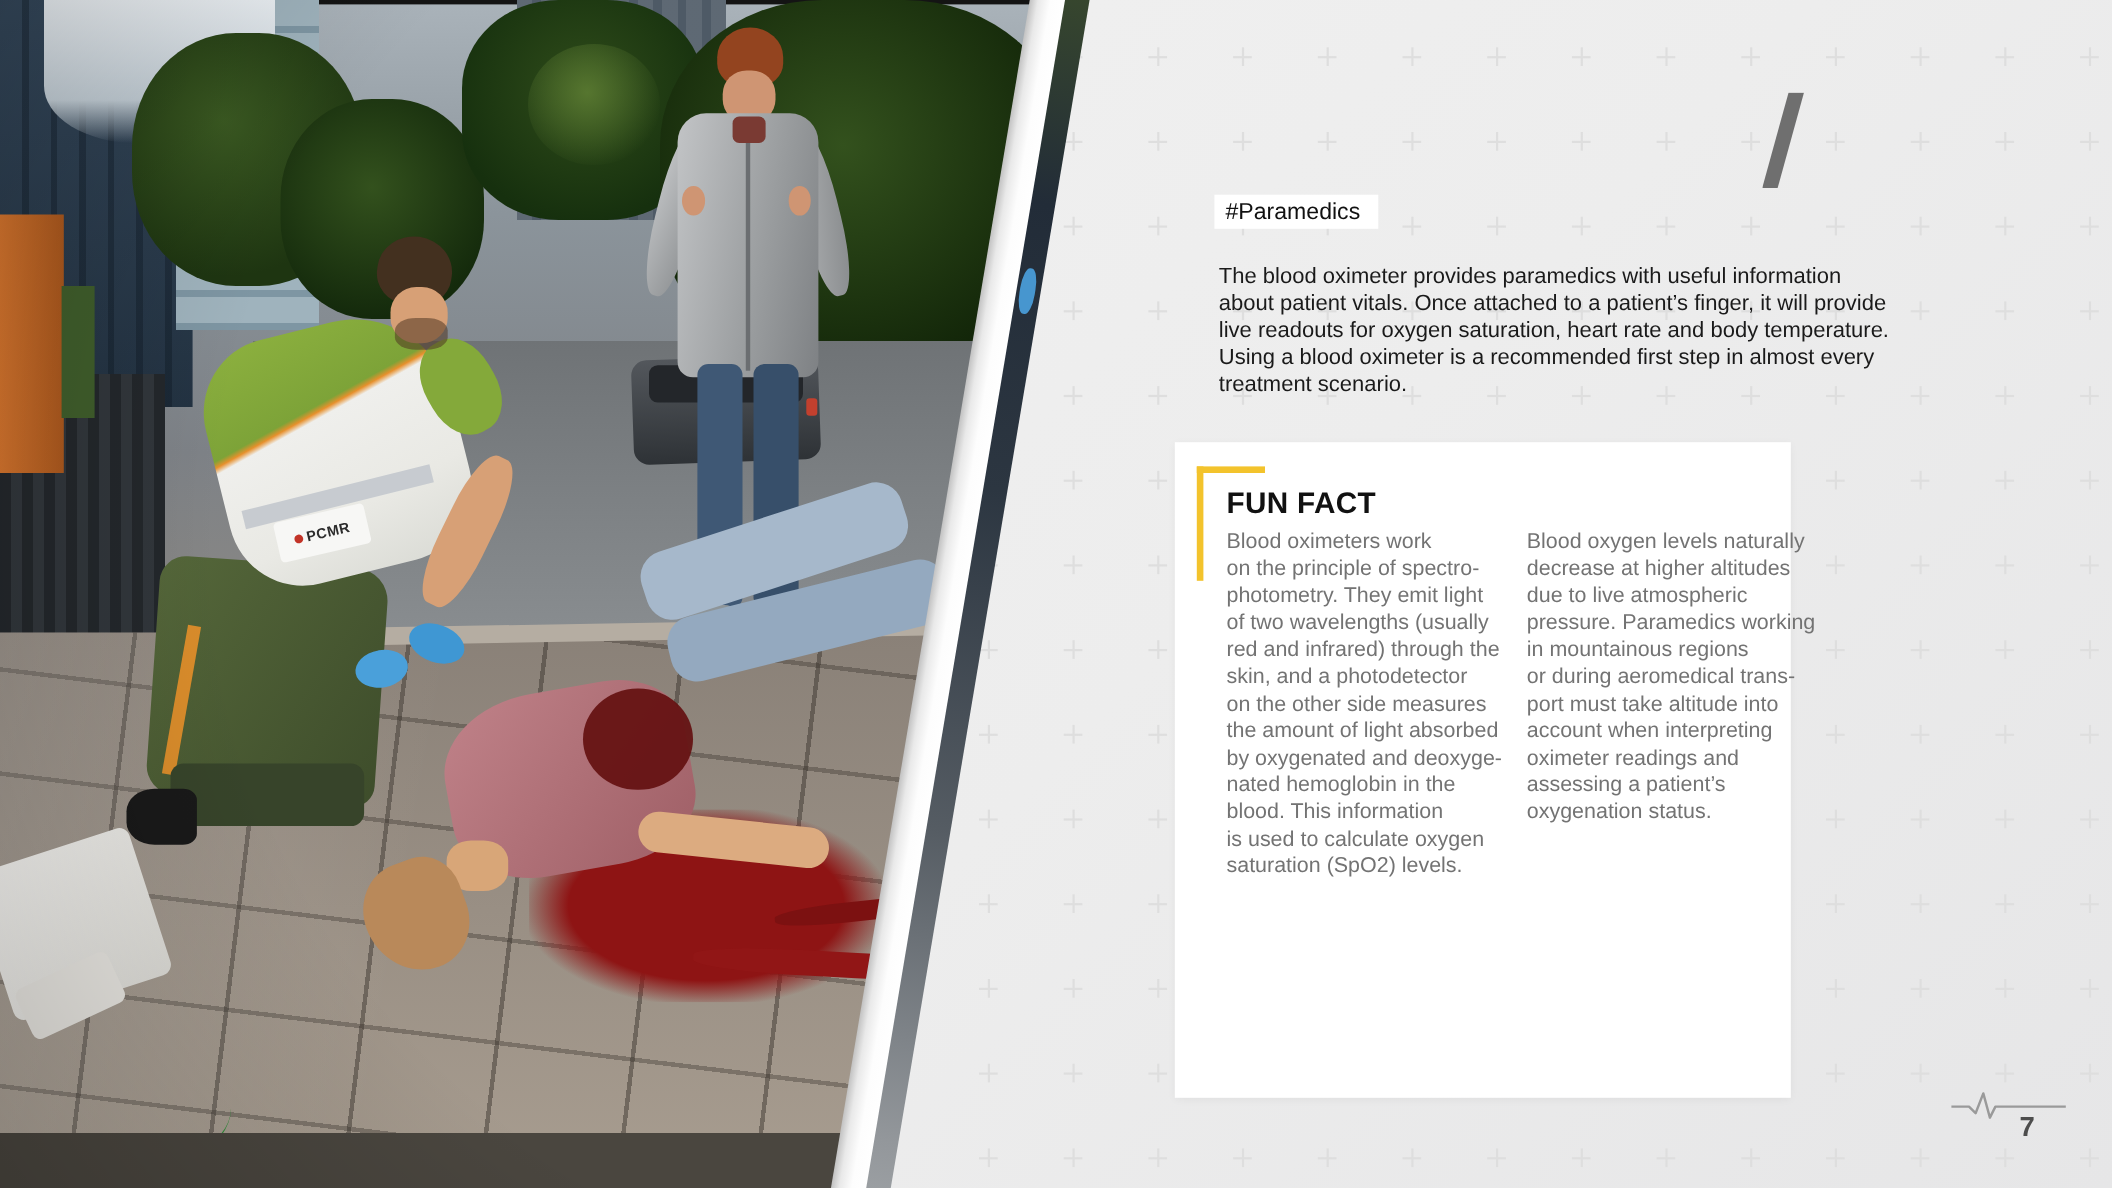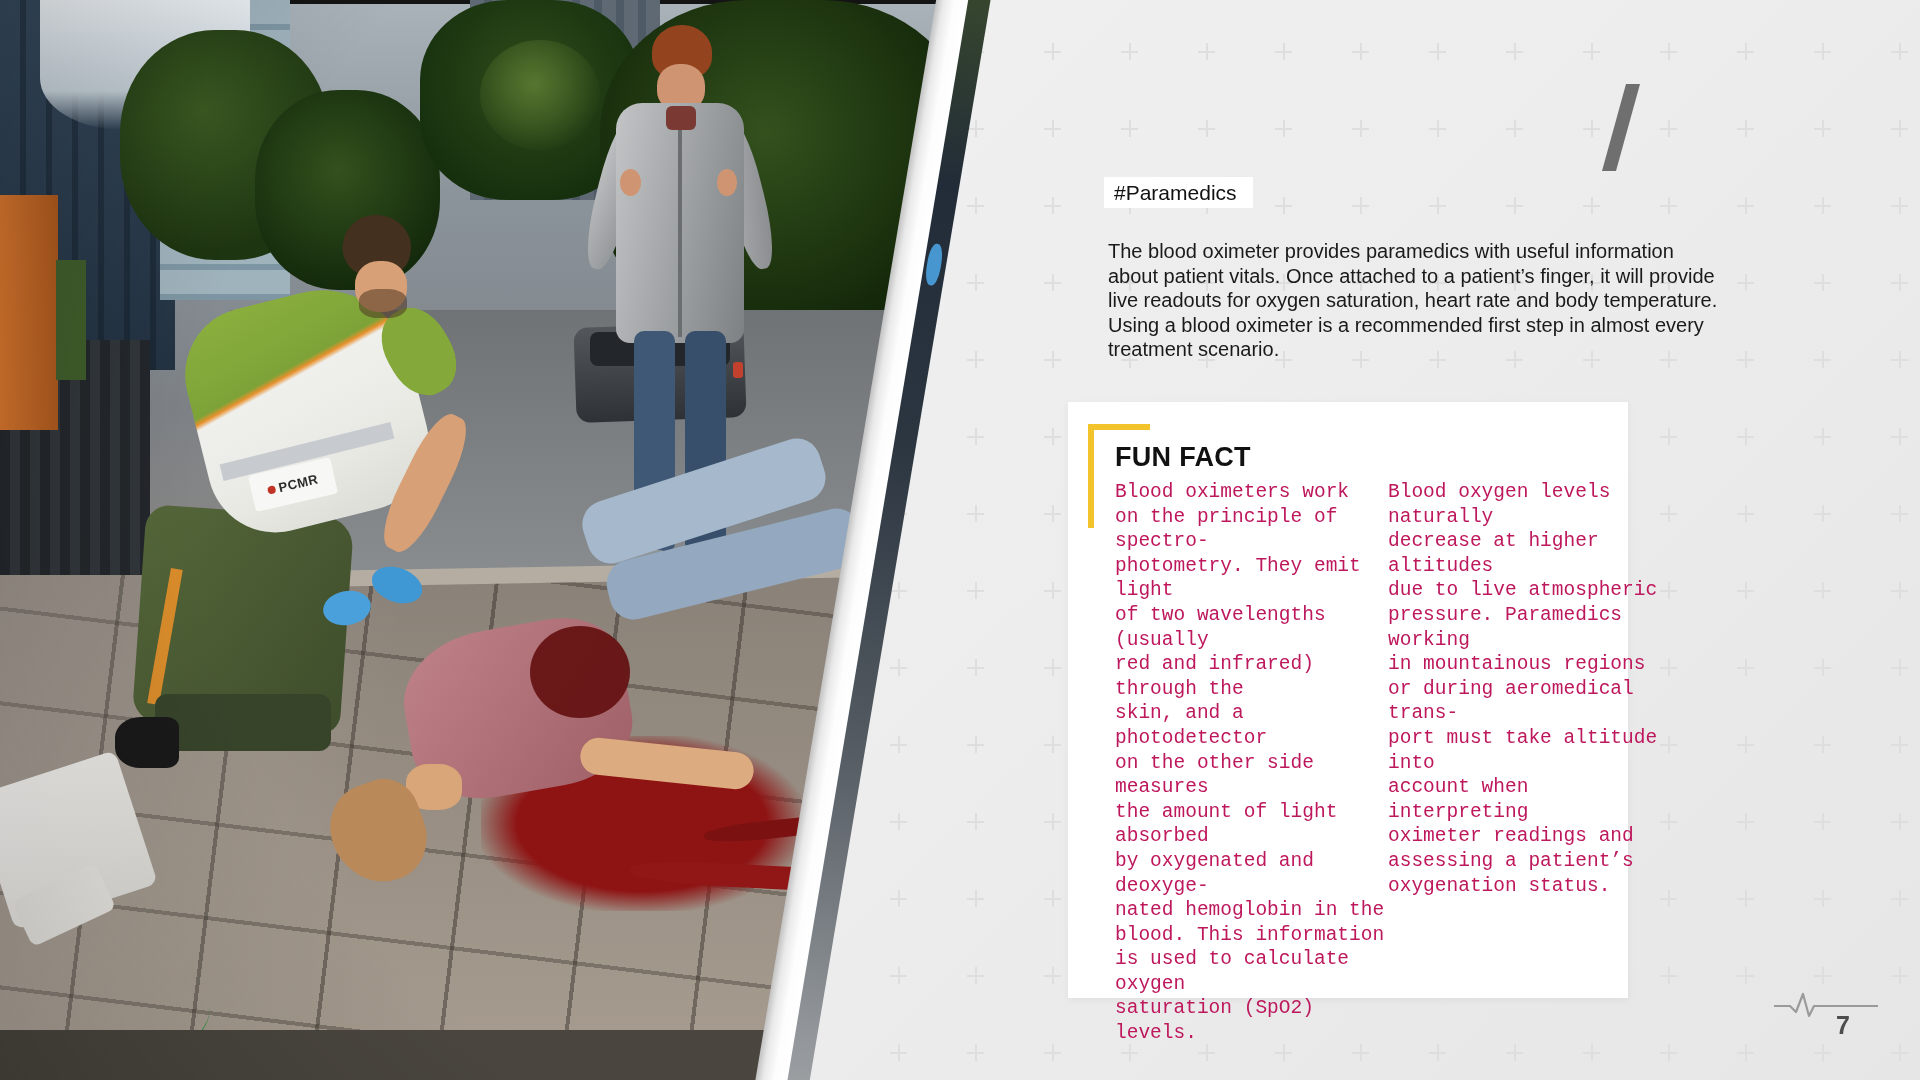--- a/index.html
+++ b/index.html
@@ -144,21 +144,21 @@
   #fun-fact-card{position:absolute;left:1068px;top:402px;width:560px;height:596px;
     background:var(--card-bg,#fff);box-shadow:0 2px 8px rgba(0,0,0,.05);}
   #yellow-bracket{position:absolute;left:20px;top:22px;width:56px;height:98px;
     border-left:6px solid var(--accent-yellow,#f3c32c);
     border-top:6px solid var(--accent-yellow,#f3c32c);}
   #fun-fact-heading{position:absolute;left:47px;top:40px;margin:0;
     font-size:27px;font-weight:bold;color:#111;letter-spacing:.3px;}
   .ff-col{position:absolute;top:78px;width:292px;}
   #ff-col-left{left:47px;}
   #ff-col-right{left:320px;}
-  .ff-col p{margin:0 0 22px 0;font-size:19.5px;line-height:24.6px;color:#be185d;white-space:pre-line;font-family:Liberation Mono, monospace;}
+  .ff-col p{margin:0 0 22px 0;font-size:19.5px;line-height:24.6px;color:#737373;white-space:pre-line;}
   #page-footer{position:absolute;left:1774px;top:991px;width:110px;height:60px;}
   #page-footer svg{position:absolute;left:0;top:0;}
   #page-number{position:absolute;left:62px;top:20px;font-size:25px;font-weight:bold;
     color:var(--pagenum-gray,#4d4d4d);}
 </style>
 </head>
 <body>
 
 <div id="stage">
 

